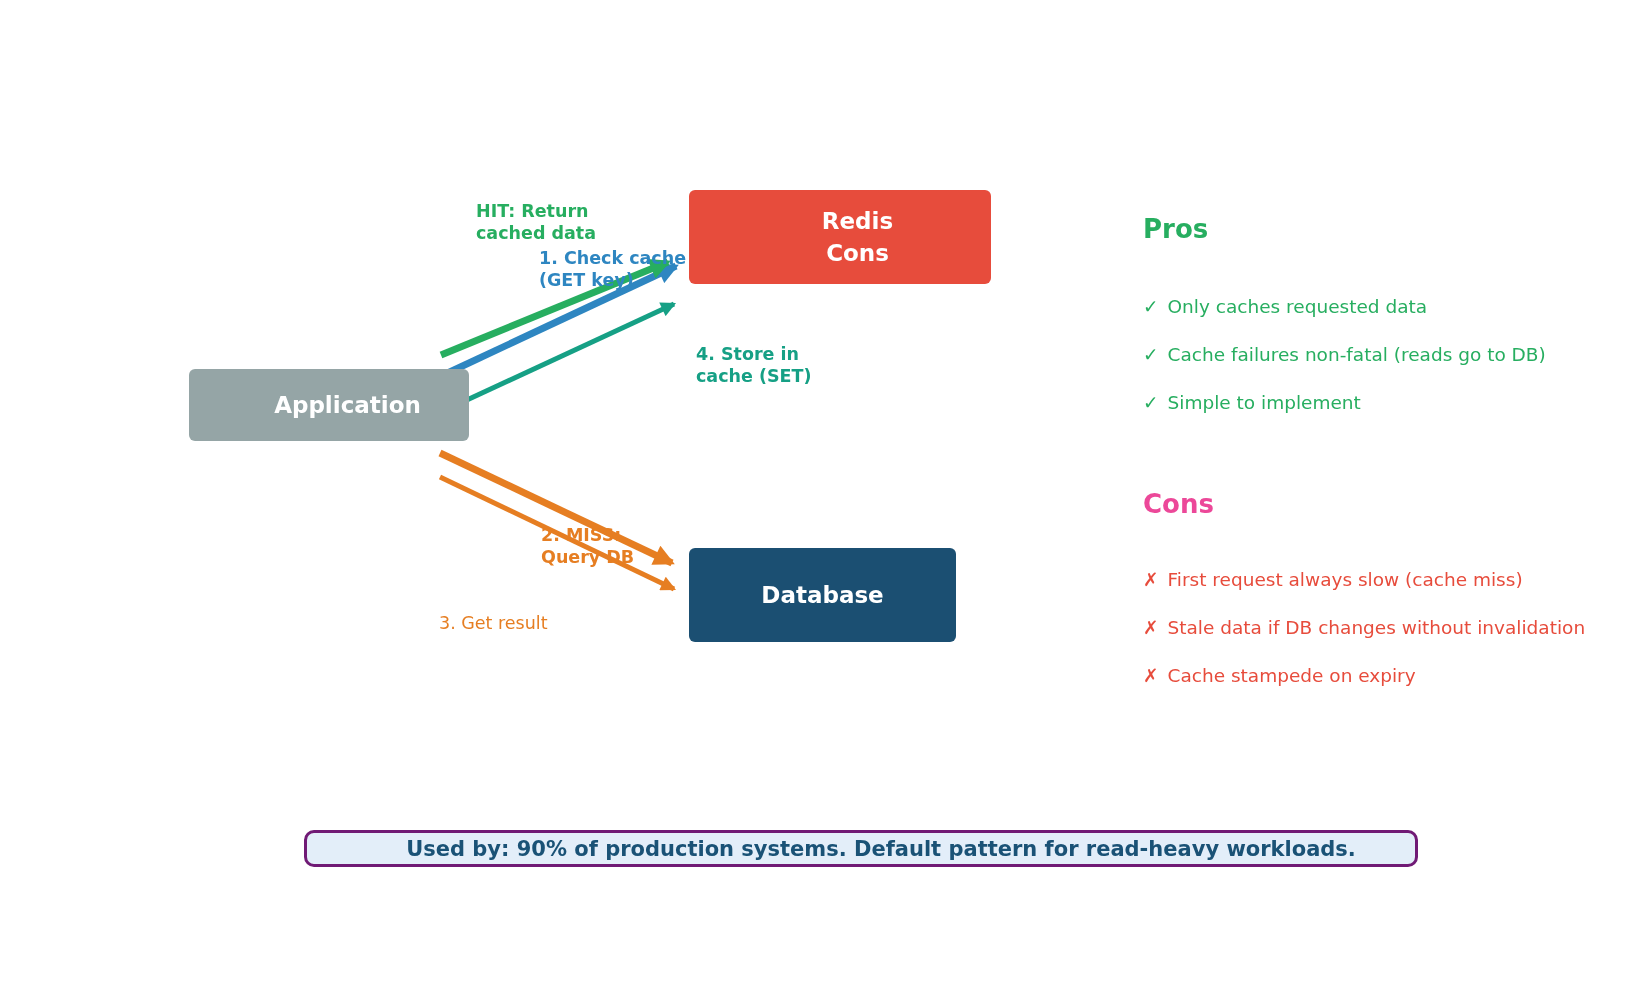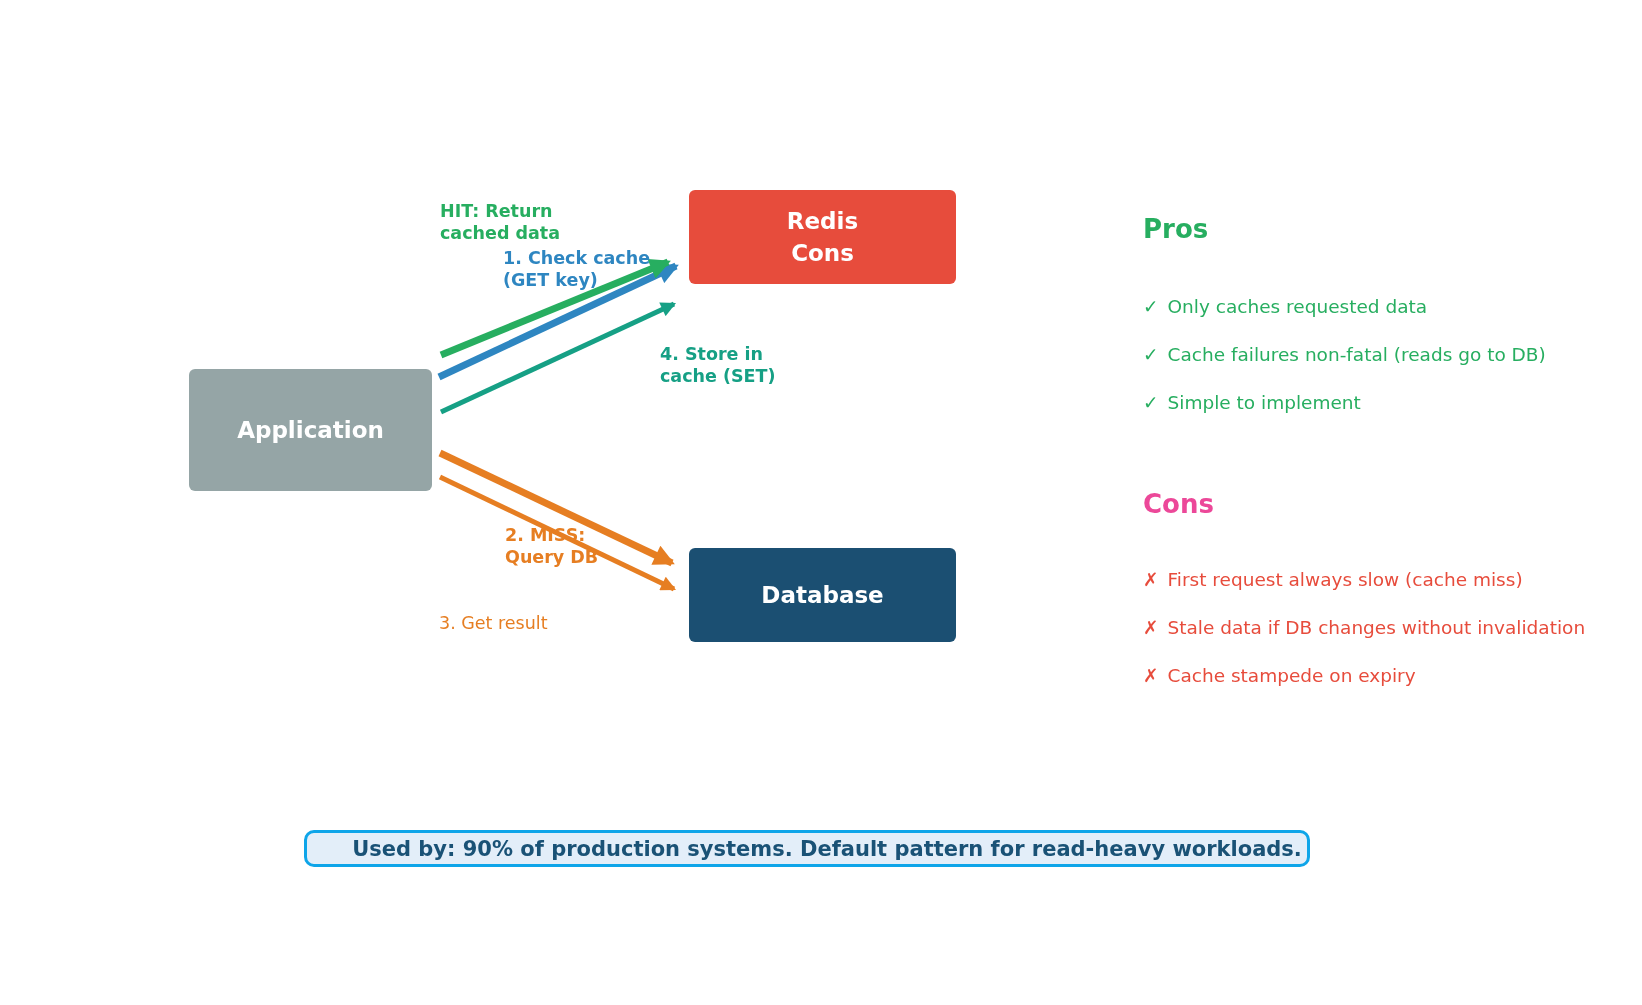--- a/index.html
+++ b/index.html
@@ -18,25 +18,25 @@
     color:#1A5276;
     letter-spacing:0px;
   }
   .node{
     display:flex;align-items:center;justify-content:center;
     flex-direction:column;
     color:#ffffff;font-weight:bold;font-size:23px;
     border-radius:6px;
     text-align:center;
   }
-  .node-application{left:189px;top:369px;width:243px;height:122px;background:#95A5A6;}
-  .node-redis{left:689px;top:190px;width:267px;height:94px;background:#E74C3C;line-height:32px;}
+  .node-application{left:189px;top:369px;width:243px;height:72px;background:#95A5A6;padding-left:37px;}
+  .node-redis{left:689px;top:190px;width:267px;height:94px;background:#E74C3C;line-height:32px;padding-left:35px;}
   .node-database{left:689px;top:548px;width:267px;height:94px;background:#1B4F72;}
   .flow-label{
-    font-size:17.5px;font-weight:bold;line-height:22px;white-space:nowrap;
+    font-size:17.5px;font-weight:bold;line-height:22px;white-space:nowrap;margin-left:36px;
   }
   .flow-label span{display:block;}
   .lbl-hit{left:440px;top:200px;color:#27AE60;}
   .lbl-check{left:503px;top:247px;color:#2E86C1;}
   .lbl-store{left:660px;top:343px;color:#16A085;}
   .lbl-miss{left:505px;top:524px;color:#E67E22;}
   .lbl-result{left:439px;top:613px;color:#E67E22;font-size:17.5px;font-weight:normal;white-space:nowrap;text-align:right;}
   .side-heading{
     font-size:26px;font-weight:bold;white-space:nowrap;
   }
@@ -44,24 +44,24 @@
   .cons-heading{left:1143px;top:489px;color:#ec4899;}
   .side-item{
     font-size:18.5px;line-height:23px;white-space:nowrap;
   }
   .side-item .mark{display:inline-block;margin-right:9px;}
   .pros-item{color:#27AE60;left:1143px;}
   .cons-item{color:#E74C3C;left:1143px;}
   .pros-item-0{top:295px;} .pros-item-1{top:343px;} .pros-item-2{top:391px;}
   .cons-item-0{top:568px;} .cons-item-1{top:616px;} .cons-item-2{top:664px;}
   .footer-note{
-    left:304px;top:830px;width:1006px;height:37px;
+    left:304px;top:830px;width:1114px;height:37px;
     box-sizing:border-box;
     background:#E3EEF9;
-    border:3px solid #0ea5e9;
+    border:3px solid #701a75;
     border-radius:10px;
     display:flex;align-items:center;justify-content:center;
     font-size:21px;font-weight:bold;color:#1A5276;
     white-space:nowrap;
     padding-left:40px;
   }
   .arrow-layer{left:0;top:0;width:1642px;height:1005px;pointer-events:none;}
 </style>
 </head>
 <body>

